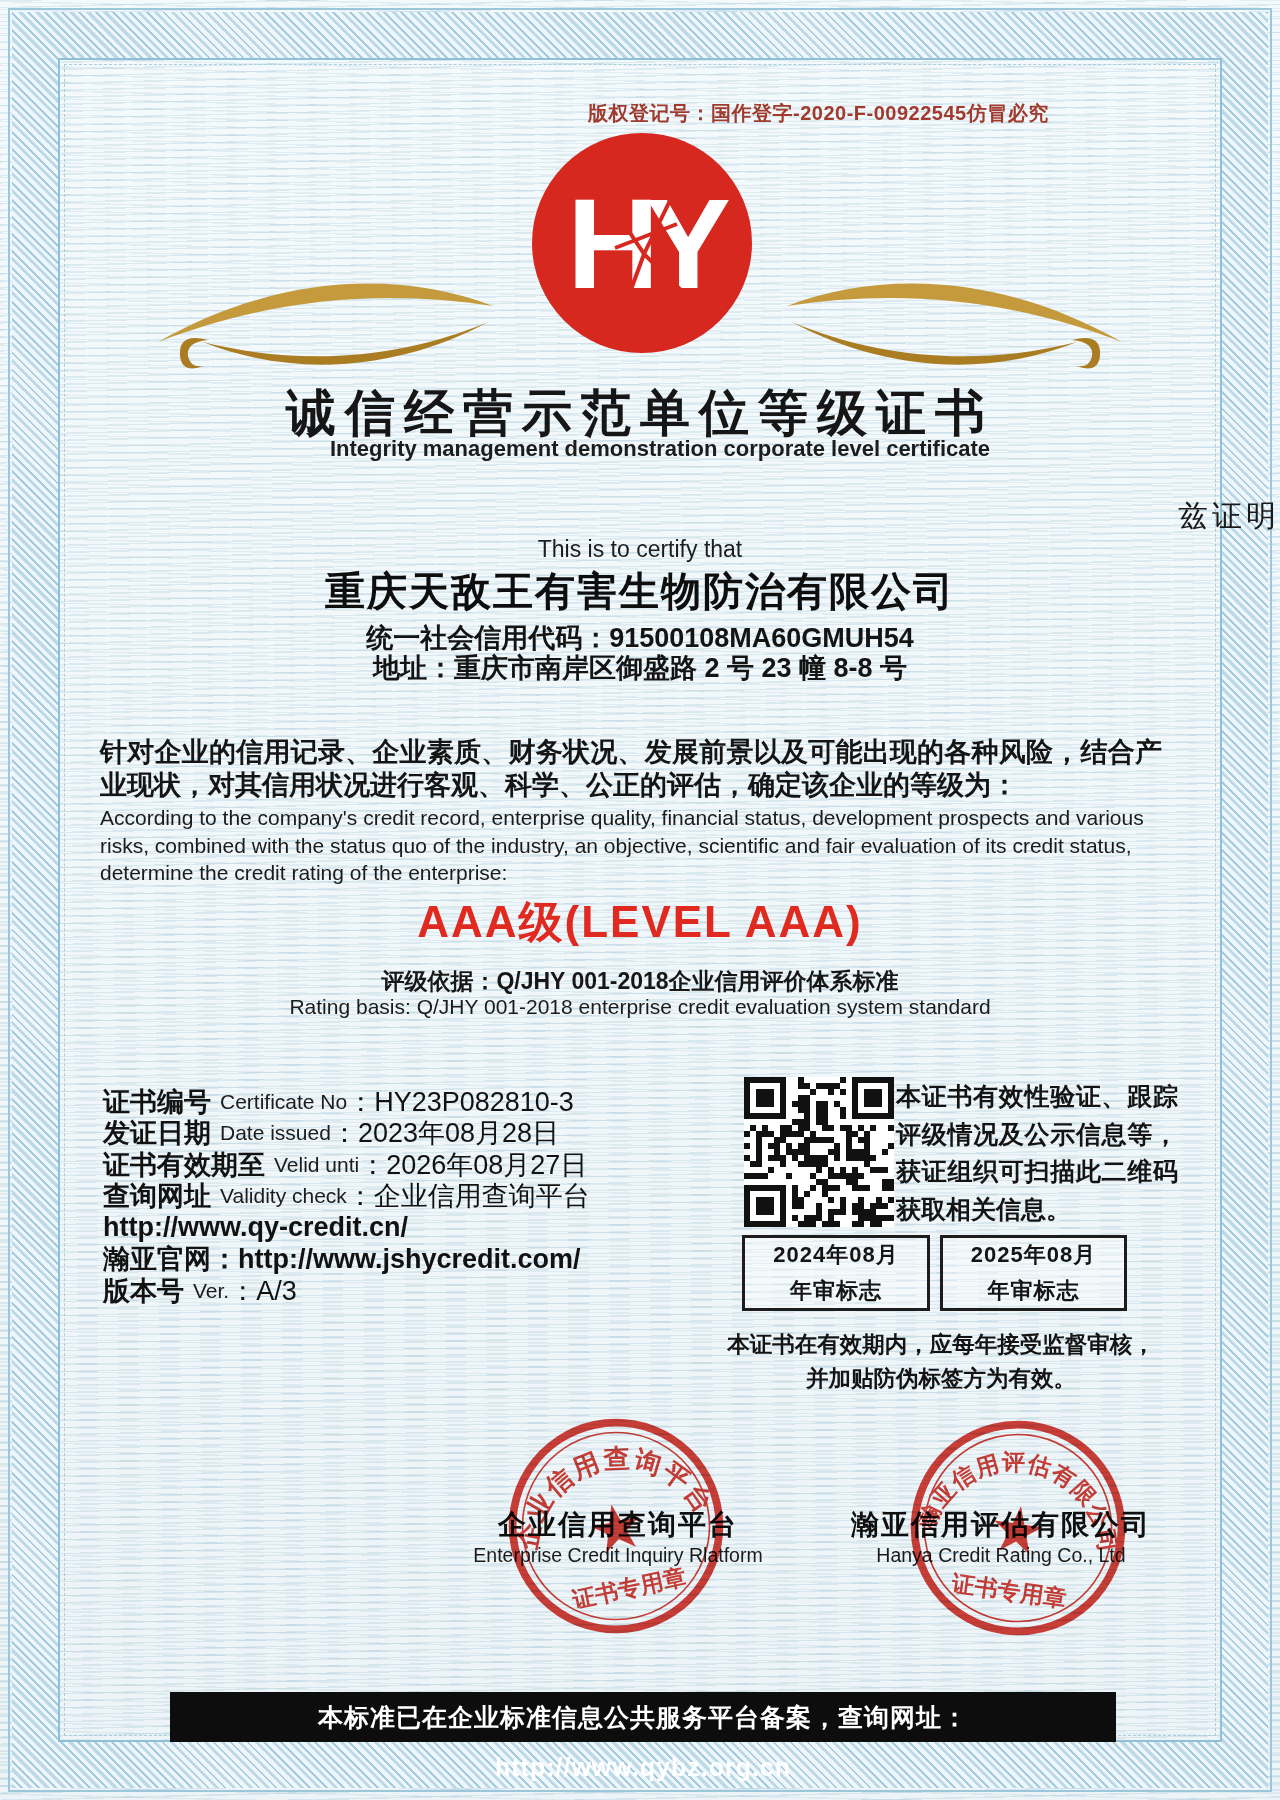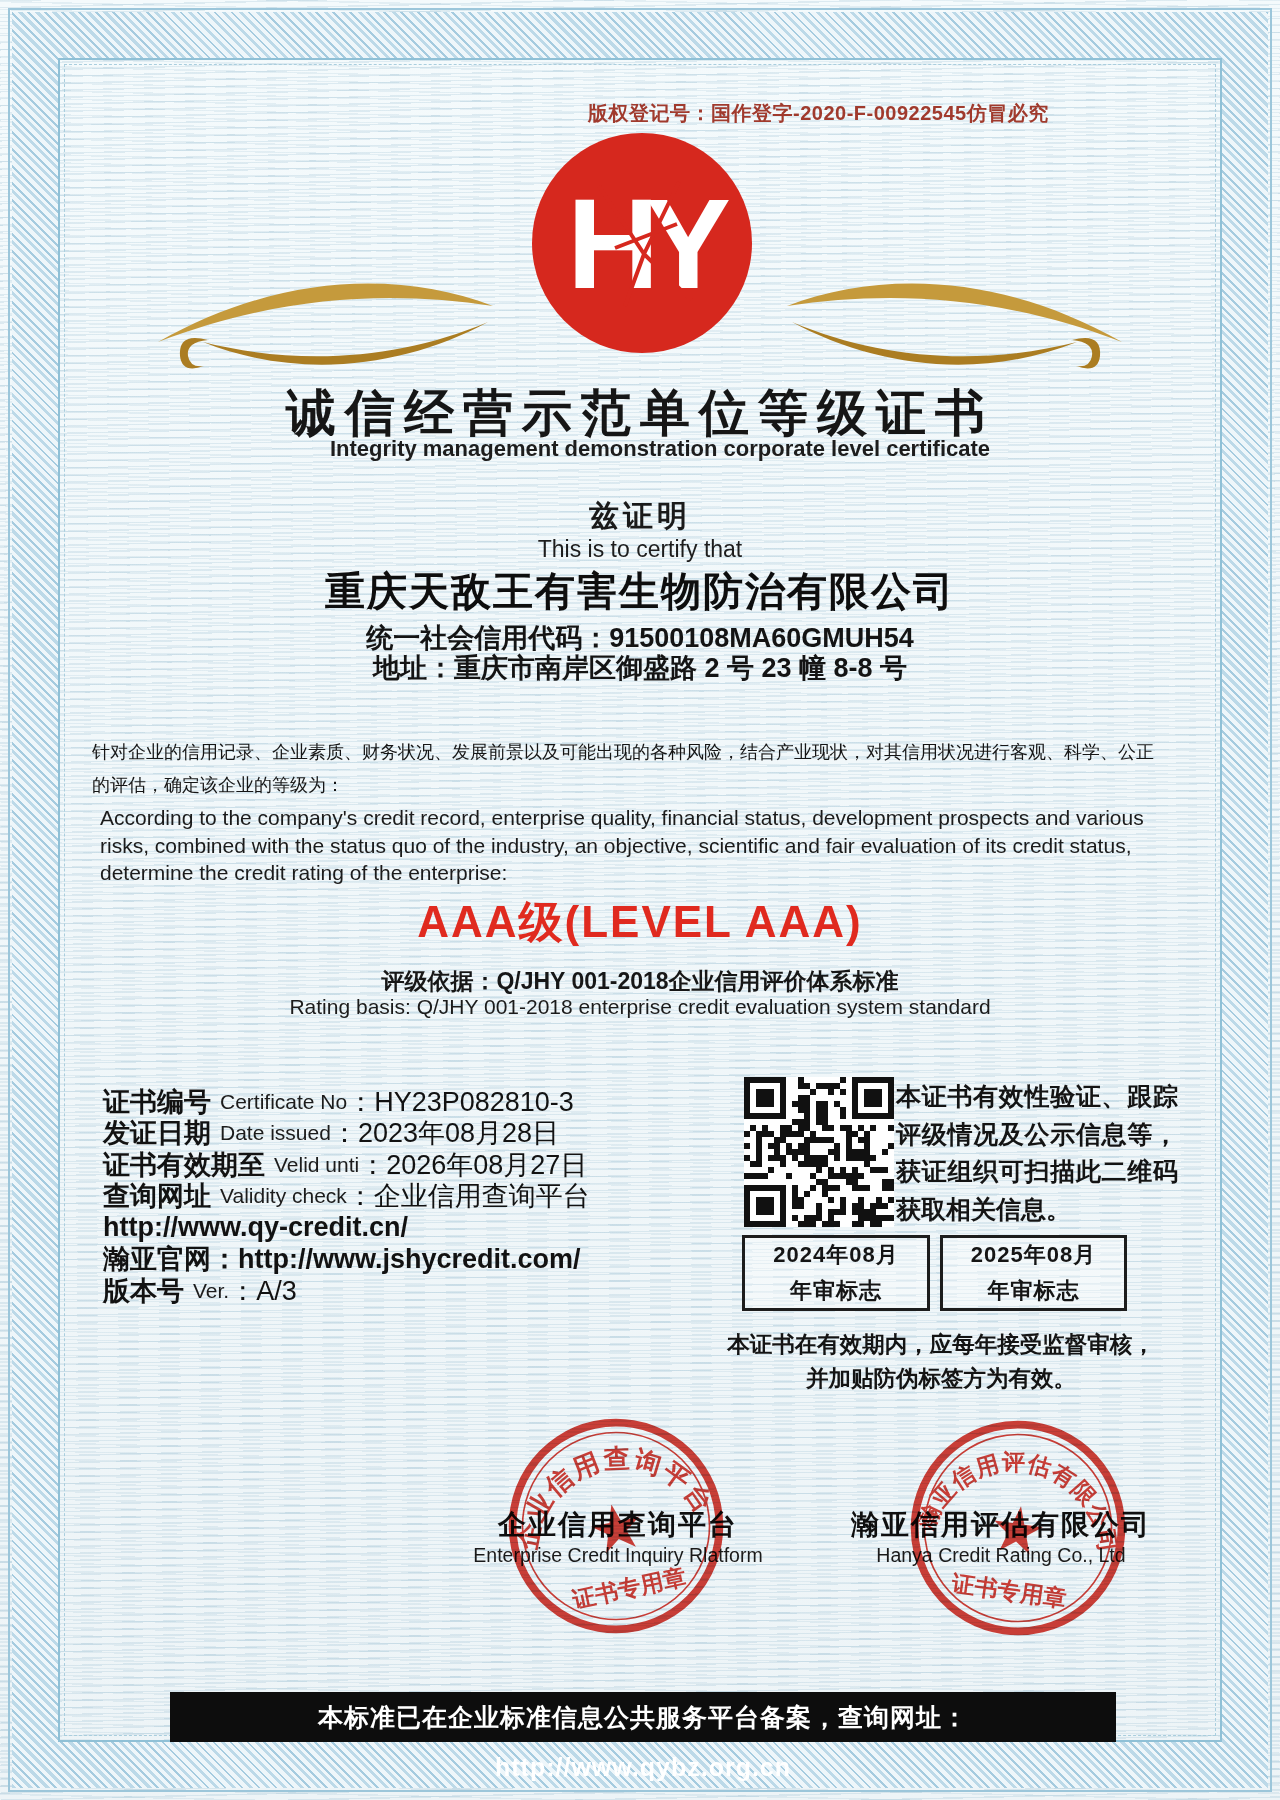--- a/index.html
+++ b/index.html
@@ -31,27 +31,27 @@
   .copyright{left:588px;top:100px;font-size:20px;font-weight:600;color:#a03a2d;letter-spacing:.5px;}
 
   .flourish{top:268px;width:350px;height:120px;}
   .flourish.l{left:148px;}
   .flourish.r{left:782px;transform:scaleX(-1);}
 
   .logo{left:527px;top:128px;width:230px;height:230px;}
 
   .title-zh{top:380px;font-size:50px;font-weight:700;color:#161616;letter-spacing:9px;}
   .title-en{top:436px;font-size:22px;font-weight:600;color:#1d1d1d;padding-left:20px;}
-  .certify-zh{top:496px;font-size:30px;font-weight:700;color:#1a1a1a;letter-spacing:4px;}
+  .certify-zh{top:496px;font-size:30px;font-weight:400;color:#1a1a1a;letter-spacing:4px;text-align:right;}
   .certify-en{top:536px;font-size:23px;color:#1d1d1d;}
   .company-name{top:564px;font-size:40px;font-weight:900;color:#0e0e0e;letter-spacing:2px;}
   .credit-code{top:620px;font-size:27px;font-weight:600;color:#141414;}
   .address{top:650px;font-size:27px;font-weight:600;color:#141414;}
 
-  .para-zh{left:92px;top:736px;width:1062px;font-size:18px;line-height:33px;font-weight:400;color:#151515;text-align:justify;}
+  .para-zh{left:100px;top:736px;width:1062px;font-size:27px;line-height:33px;font-weight:700;color:#151515;text-align:justify;}
   .para-en{left:100px;top:804px;width:1062px;font-size:21px;line-height:27.5px;color:#1b1b1b;}
 
   .level{top:893px;font-size:44px;font-weight:700;color:#e02a1f;letter-spacing:2px;}
   .basis-zh{top:966px;font-size:23px;font-weight:600;color:#171717;}
   .basis-en{top:995px;font-size:21px;color:#1b1b1b;}
 
   .details{left:103px;top:1086px;width:560px;}
   .detail-row{display:flex;align-items:center;height:31.5px;white-space:nowrap;}
   .dzh{font-size:27px;font-weight:600;color:#121212;}
   .den{font-size:21px;font-weight:400;color:#1c1c1c;margin-left:9px;}

